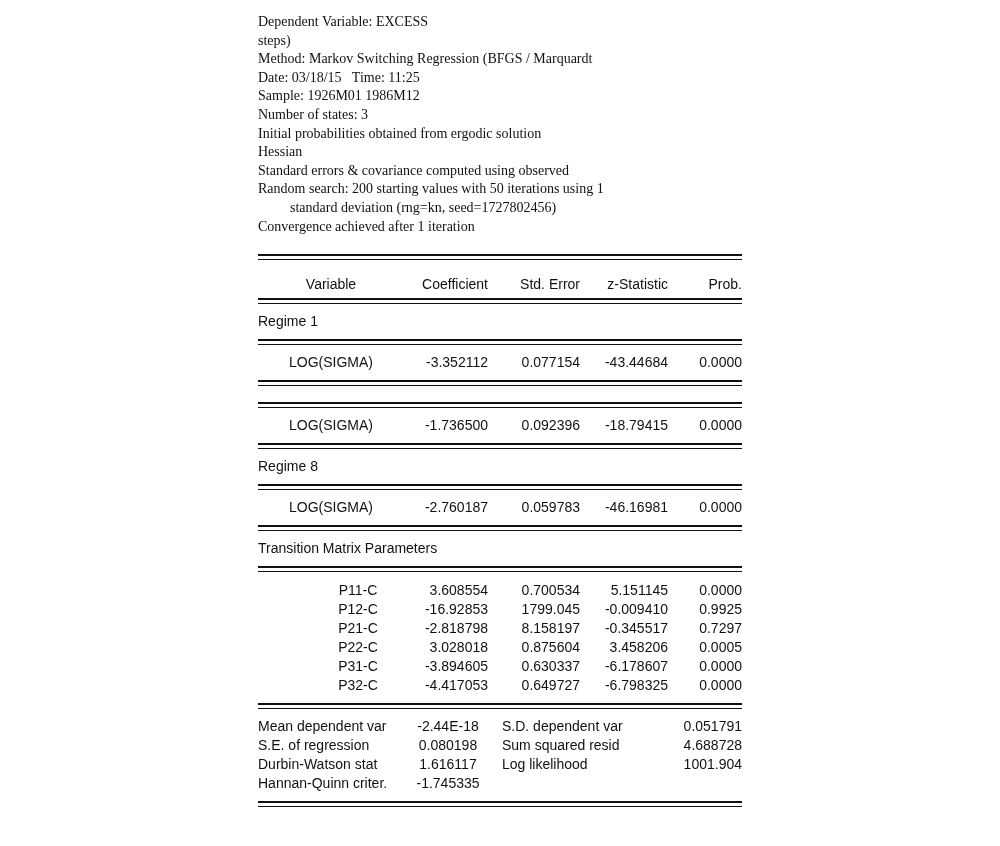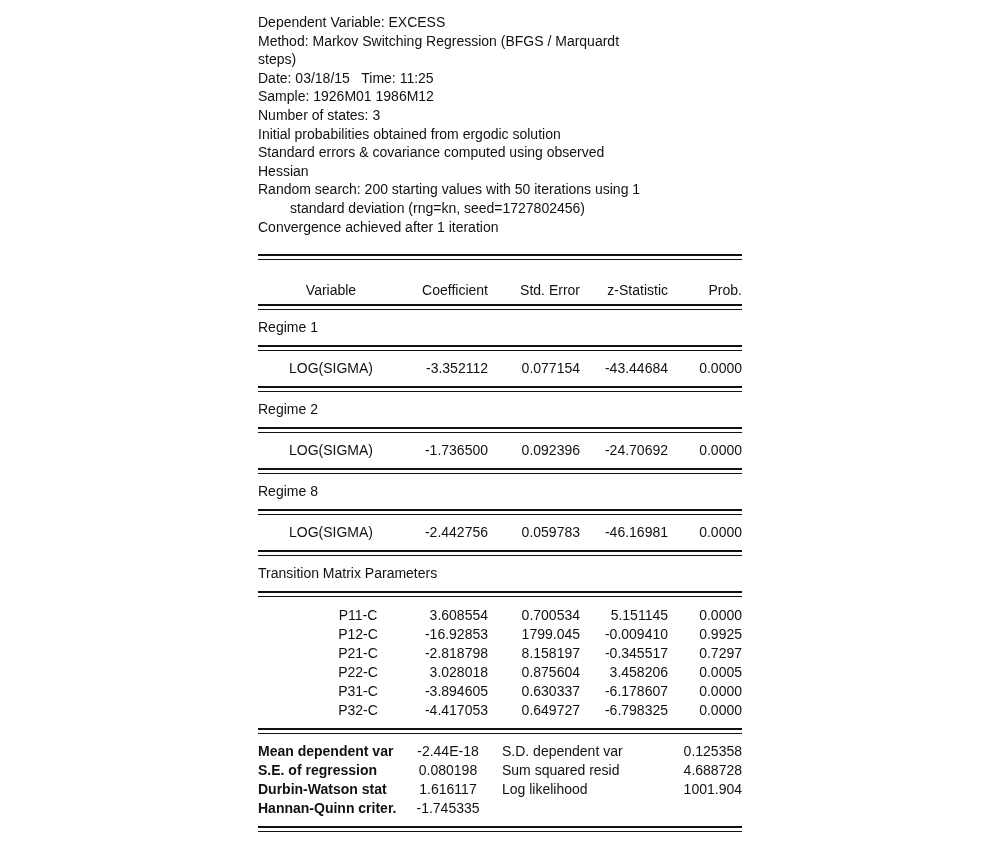--- a/index.html
+++ b/index.html
@@ -1,52 +1,52 @@
 <!DOCTYPE html>
 <html><head>
 <meta charset="utf-8">
 <style>
   html, body { margin: 0; padding: 0; background: #ffffff; }
   body { width: 1000px; height: 846px; position: relative; overflow: hidden;
          font-family: "Liberation Sans", "DejaVu Sans", sans-serif; color: #111; font-size: 14px; }
   .header { position: absolute; left: 258px; top: 13px; width: 400px; line-height: 18.6px; }
-  .header div { white-space: nowrap; }
+  .header div { white-space: nowrap; font-family: Liberation Serif, serif; }
   .indent { padding-left: 32px; }
   .tbl { position: absolute; left: 258px; top: 254px; width: 484px; }
   .dbl { height: 3px; border-top: 2px solid #111; border-bottom: 1px solid #111; margin: 0; }
   .row { display: flex; height: 19px; line-height: 19px; }
   .c0 { width: 146px; text-align: center; }
   .c1 { width: 84px; text-align: right; }
   .c2 { width: 92px; text-align: right; }
   .c3 { width: 88px; text-align: right; }
   .c4 { width: 74px; text-align: right; }
   .section { text-align: left; height: 19px; line-height: 19px; }
-  .hdrrow { height: 28px; line-height: 28px; margin-top: 16px; align-items: flex-end; }
+  .hdrrow { height: 28px; line-height: 28px; margin-top: 10px; align-items: flex-end; }
   .gap6 { height: 8px; }
   .gap9 { height: 9px; }
-  .s0 { width: 150px; text-align: left; font-weight: bold; }
+  .s0 { width: 150px; text-align: left; }
   .s1 { width: 80px; text-align: center; }
   .s2 { width: 14px; }
   .s3 { width: 150px; text-align: left; }
   .s4 { width: 90px; text-align: right; }
   .trow .c0 { text-align: center; padding-left: 54px; width: 92px; }
 </style>
 </head>
 <body>
 
 <div class="header">
   <div>Dependent Variable: EXCESS</div>
+  <div>steps)</div>
   <div>Method: Markov Switching Regression (BFGS / Marquardt</div>
-  <div>steps)</div>
   <div style="white-space:pre">Date: 03/18/15   Time: 11:25</div>
   <div>Sample: 1926M01 1986M12</div>
   <div>Number of states: 3</div>
   <div>Initial probabilities obtained from ergodic solution</div>
+  <div>Hessian</div>
   <div>Standard errors &amp; covariance computed using observed</div>
-  <div>Hessian</div>
   <div>Random search: 200 starting values with 50 iterations using 1</div>
   <div class="indent">standard deviation (rng=kn, seed=1727802456)</div>
   <div>Convergence achieved after 1 iteration</div>
 </div>
 
 <div class="tbl">
   <div class="dbl"></div>
   <div class="row hdrrow">
     <div class="c0">Variable</div>
     <div class="c1">Coefficient</div>
@@ -63,41 +63,40 @@
   <div class="row">
     <div class="c0">LOG(SIGMA)</div>
     <div class="c1">-3.352112</div>
     <div class="c2">0.077154</div>
     <div class="c3">-43.44684</div>
     <div class="c4">0.0000</div>
   </div>
   <div class="gap6"></div>
   <div class="dbl"></div>
   <div class="gap6"></div>
-  <div class="section">Regime 2</div>
   <div class="gap6"></div>
   <div class="dbl"></div>
   <div class="gap6"></div>
   <div class="row">
     <div class="c0">LOG(SIGMA)</div>
     <div class="c1">-1.736500</div>
     <div class="c2">0.092396</div>
-    <div class="c3">-24.70692</div>
+    <div class="c3">-18.79415</div>
     <div class="c4">0.0000</div>
   </div>
   <div class="gap6"></div>
   <div class="dbl"></div>
   <div class="gap6"></div>
   <div class="section">Regime 8</div>
   <div class="gap6"></div>
   <div class="dbl"></div>
   <div class="gap6"></div>
   <div class="row">
     <div class="c0">LOG(SIGMA)</div>
-    <div class="c1">-2.442756</div>
+    <div class="c1">-2.760187</div>
     <div class="c2">0.059783</div>
     <div class="c3">-46.16981</div>
     <div class="c4">0.0000</div>
   </div>
   <div class="gap6"></div>
   <div class="dbl"></div>
   <div class="gap6"></div>
   <div class="section">Transition Matrix Parameters</div>
   <div class="gap6"></div>
   <div class="dbl"></div>
@@ -148,21 +147,21 @@
   <div class="gap6"></div>
   <div class="dbl"></div>
   <div class="gap6"></div>
 
   <div>
     <div class="row">
       <div class="s0">Mean dependent var</div>
       <div class="s1">-2.44E-18</div>
       <div class="s2"></div>
       <div class="s3">S.D. dependent var</div>
-      <div class="s4">0.125358</div>
+      <div class="s4">0.051791</div>
     </div>
     <div class="row">
       <div class="s0">S.E. of regression</div>
       <div class="s1">0.080198</div>
       <div class="s2"></div>
       <div class="s3">Sum squared resid</div>
       <div class="s4">4.688728</div>
     </div>
     <div class="row">
       <div class="s0">Durbin-Watson stat</div>

